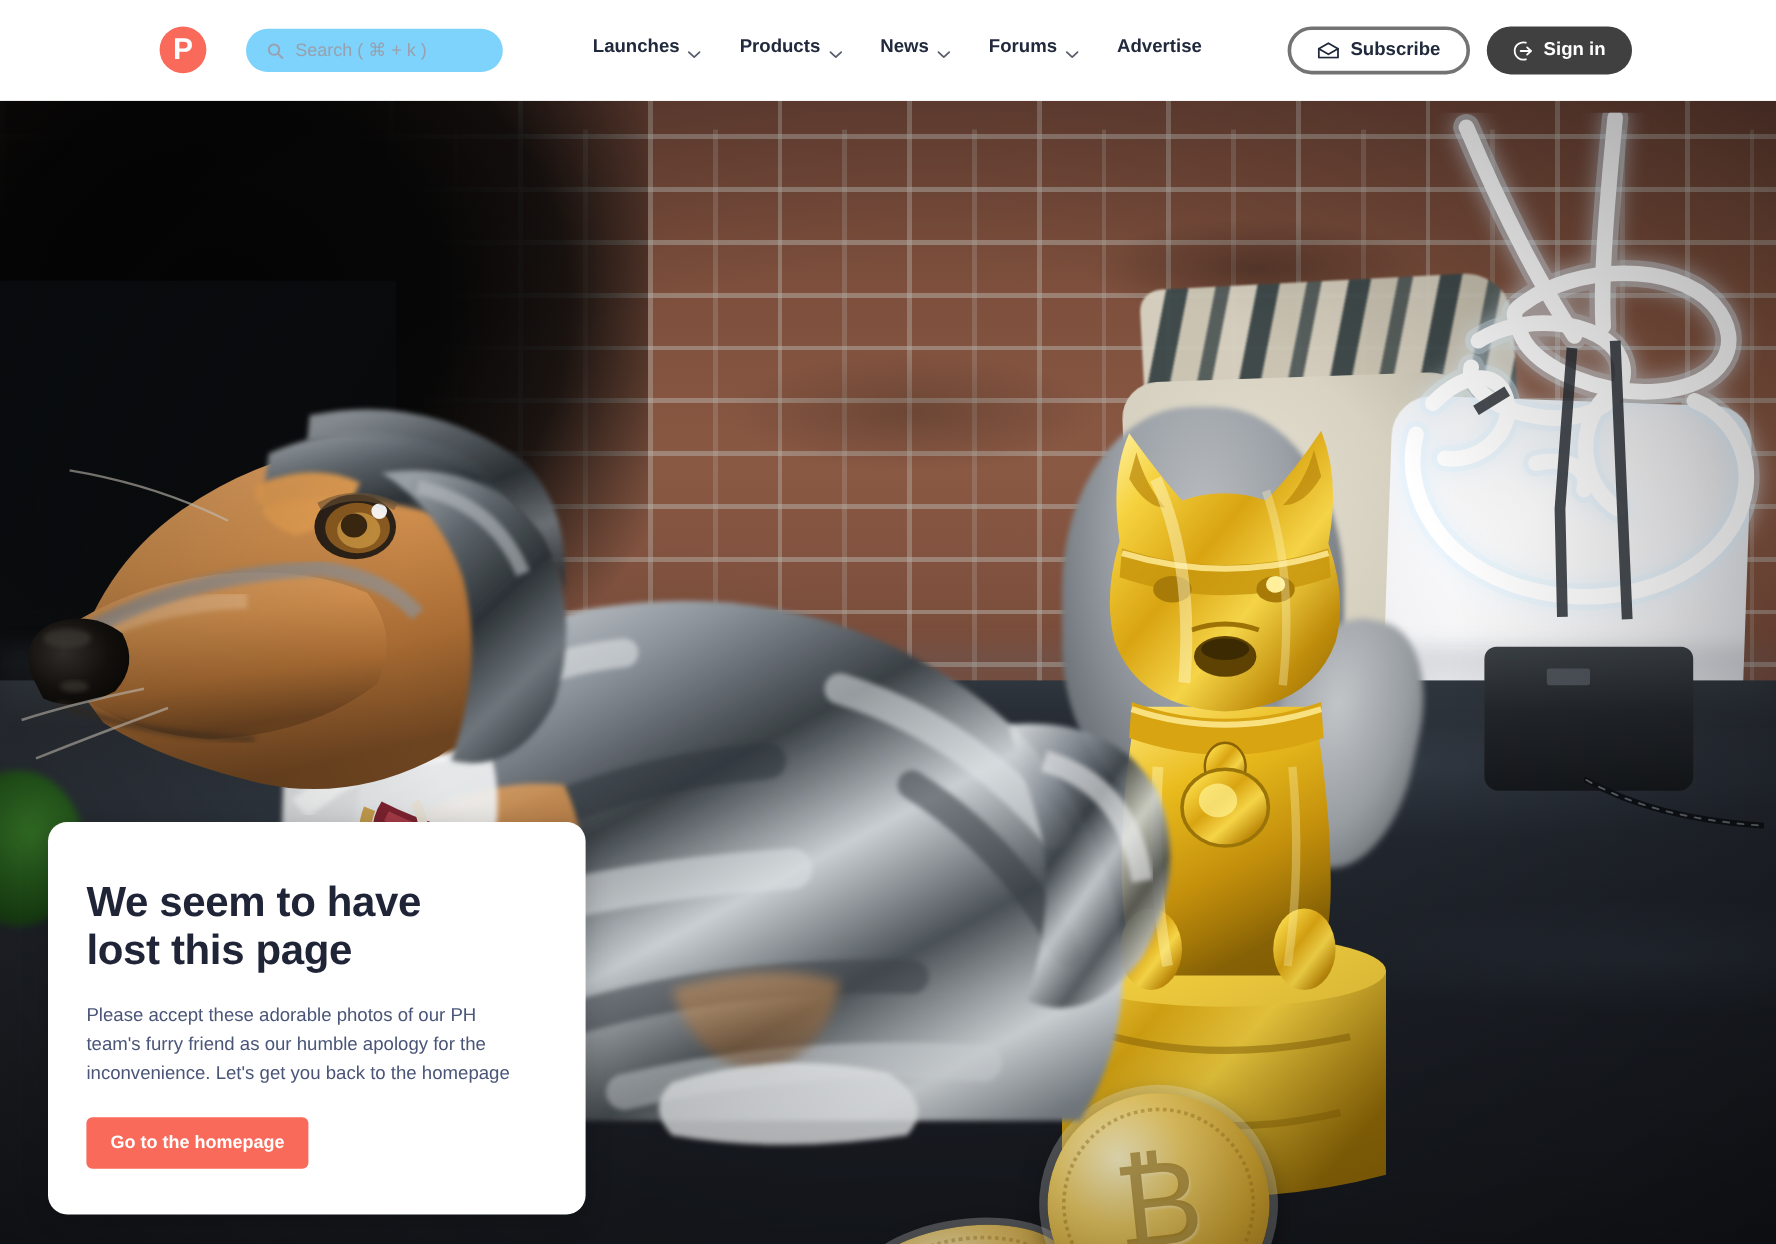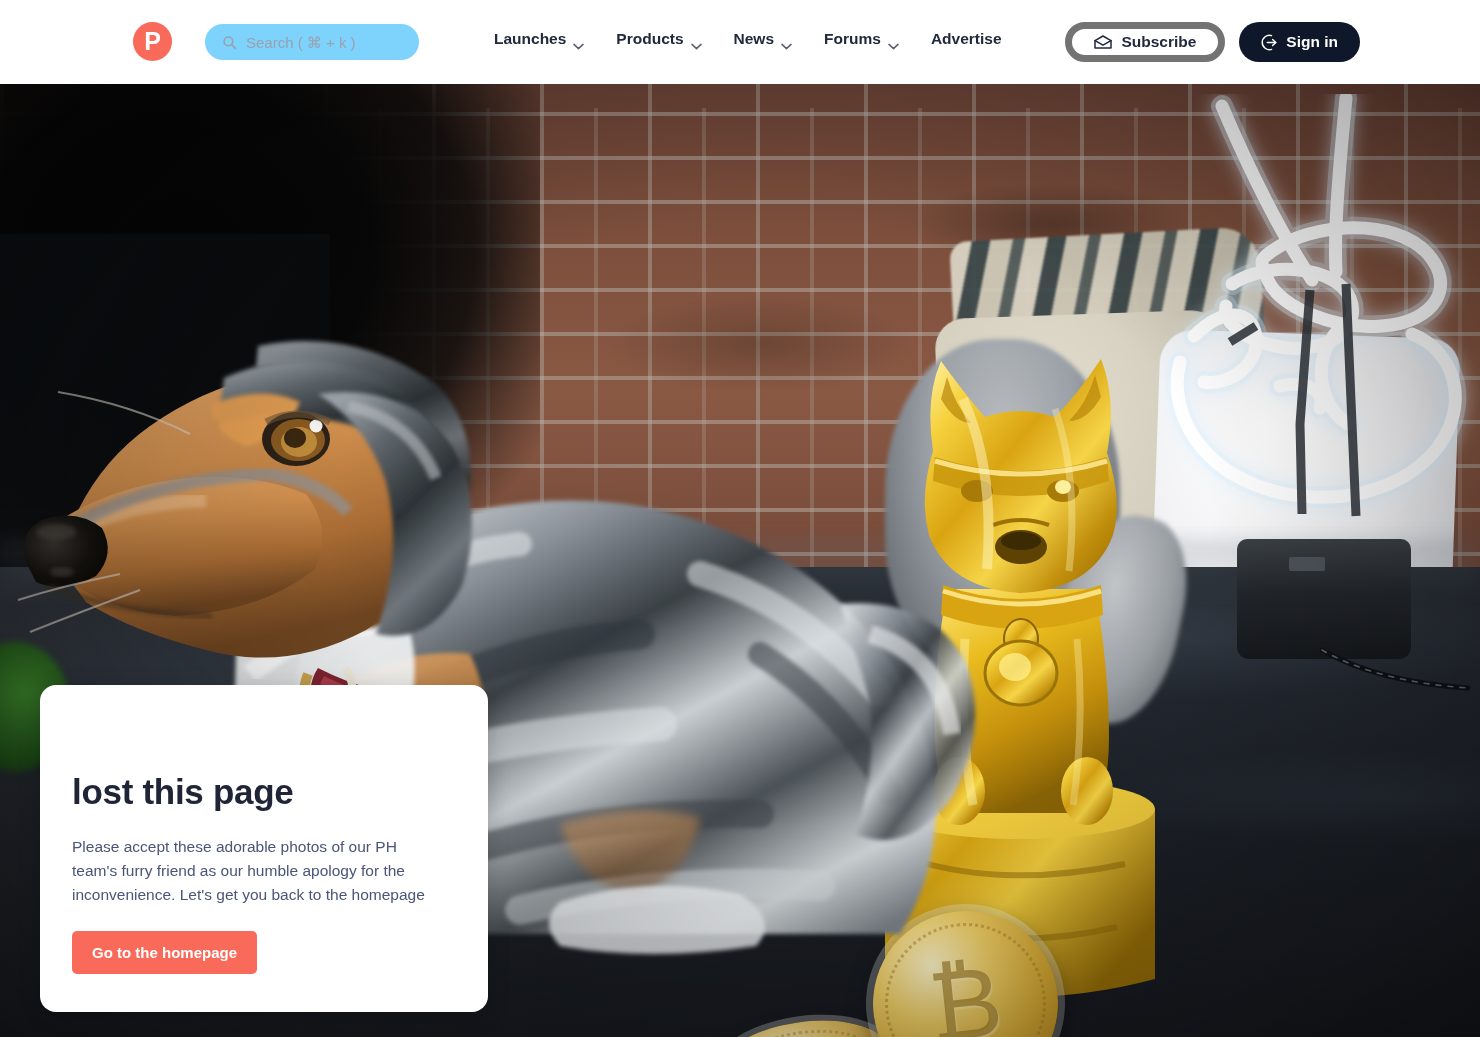--- a/index.html
+++ b/index.html
@@ -99,38 +99,38 @@
   .hdr-right {
     position: absolute;
     right: 120px;
     top: 22px;
     display: flex;
     align-items: center;
     gap: 14px;
   }
   .btn-subscribe {
     height: 40px;
-    border: 7px solid #737373;
+    border: 3px solid #737373;
     background: #ffffff;
     border-radius: 20px;
     display: flex;
     align-items: center;
     gap: 9px;
     padding: 0 22px;
     font-size: 15.5px;
     font-weight: bold;
     color: #21293c;
     cursor: pointer;
     font-family: "Liberation Sans", sans-serif;
     white-space: nowrap;
   }
   .btn-signin {
     height: 40px;
     border: none;
-    background: #0f172a;
+    background: #404040;
     border-radius: 20px;
     display: flex;
     align-items: center;
     gap: 8px;
     padding: 0 22px;
     font-size: 15.5px;
     font-weight: bold;
     color: #ffffff;
     cursor: pointer;
     font-family: "Liberation Sans", sans-serif;
@@ -665,21 +665,21 @@
 
       <path d="M560 768 Q 650 740, 740 760 Q 780 786, 756 812 Q 650 828, 560 812 Q 538 788, 560 768 Z" fill="#e9ecee" opacity=".85" filter="url(#soft)"></path>
     </svg>
   </div>
 
   <div class="vignette"></div>
 </div>
 
 <div class="card">
   <div class="card-title">
-    <br>
+    <span>We seem to have</span><br>
     <span>lost this page</span>
   </div>
   <div class="card-body">Please accept these adorable photos of our PH team's furry friend as our humble apology for the inconvenience. Let's get you back to the homepage</div>
   <button class="card-btn">Go to the homepage</button>
 </div>
 
 <div class="header">
 
   <div class="logo">P</div>
 

